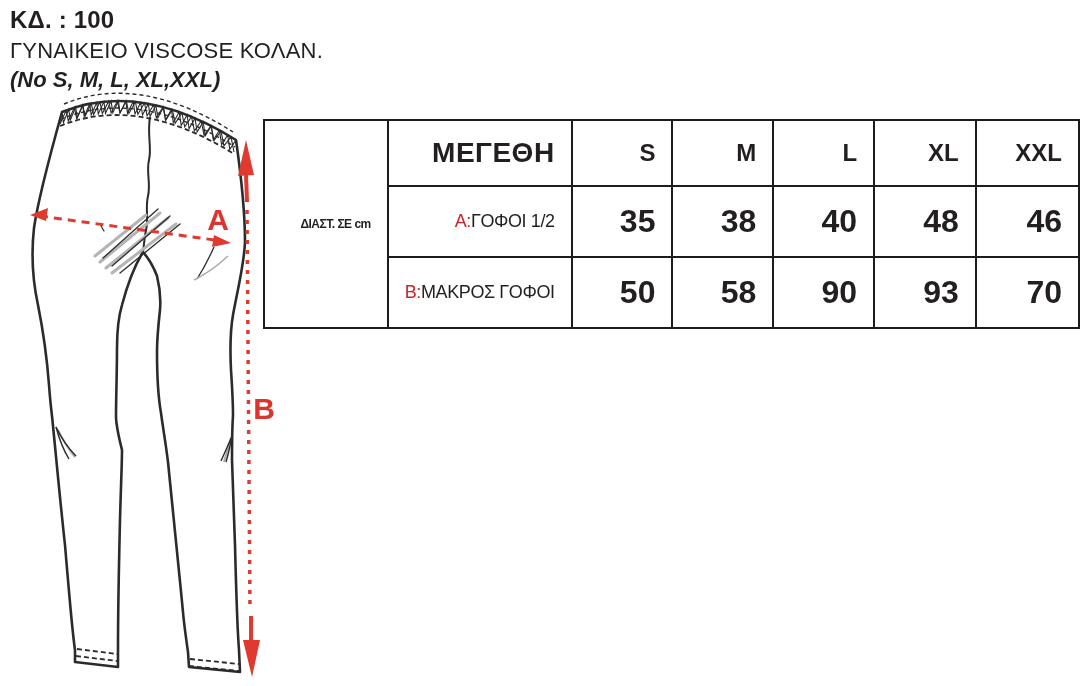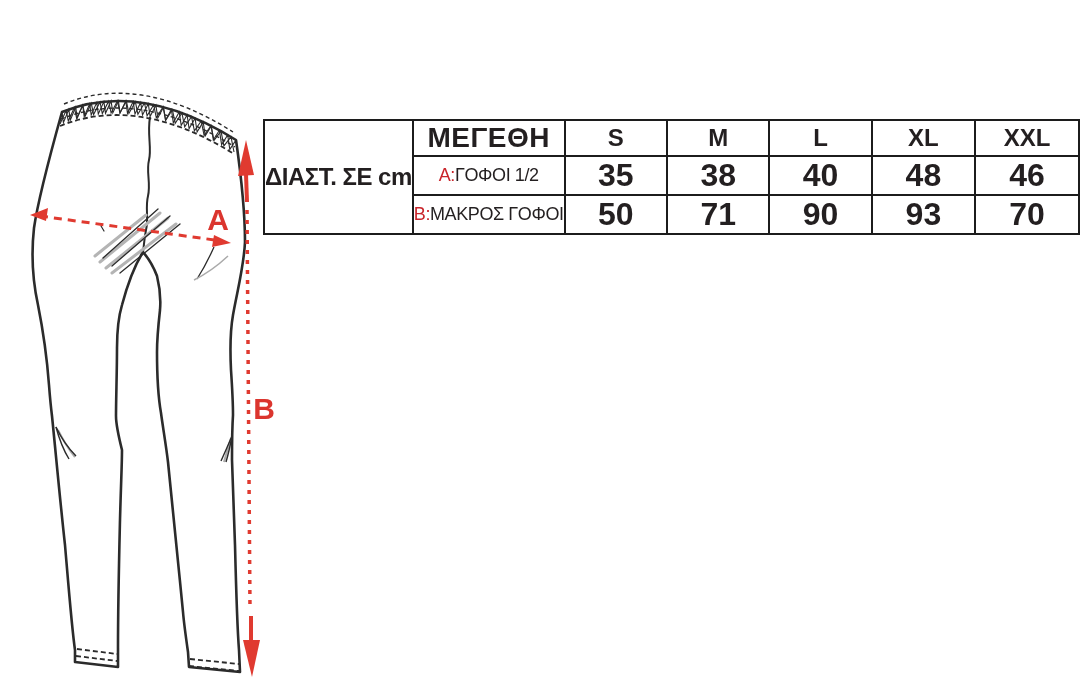--- a/index.html
+++ b/index.html
@@ -12,34 +12,39 @@
   #code-line   { font-size:24px; font-weight:bold; letter-spacing:0.2px; }
   #name-line   { font-size:22px; font-weight:normal; margin-top:4px; letter-spacing:0.2px; }
   #note-line   { font-size:22px; font-weight:bold; font-style:italic; margin-top:3px; }
 
   
   #drawing { position:absolute; left:0; top:0; }
 
   
   #size-table-wrap { position:absolute; left:263px; top:119px; }
   table#size-table { border-collapse:collapse; table-layout:fixed; background:#fff; }
-  #size-table td { border:2.5px solid #1c1c1c; text-align:center; vertical-align:middle;
-                   height:36px; padding:0; overflow:hidden; white-space:nowrap; }
-  td.dim-cell   { font-size:24px; font-weight:bold; letter-spacing:-0.5px; }
+  #size-table td { border:2.5px solid #1c1c1c; text-align:right; vertical-align:middle;
+                   height:36px; padding:16px; overflow:hidden; white-space:nowrap; }
+  td.dim-cell   { font-size:12px; font-weight:bold; letter-spacing:-0.5px; }
   td.hdr-cell   { font-size:28px; font-weight:bold; letter-spacing:0.5px; }
   td.size-cell  { font-size:24px; font-weight:bold; }
   td.label-cell { text-align:left; font-size:18px; font-weight:normal; letter-spacing:-0.4px; padding-left:3px; }
   td.val-cell   { font-size:32px; font-weight:bold; }
   .red-key { color:#c9242a; }
 </style>
 </head>
 <body>
 
 <div id="stage">
 
+  <div id="title-block">
+    <div id="code-line">ΚΔ. : 100</div>
+    <div id="name-line">ΓΥΝΑΙΚΕΙΟ VISCOSE ΚΟΛΑΝ.</div>
+    <div id="note-line">(No S, M, L, XL,XXL)</div>
+  </div>
 
   <svg id="drawing" width="290" height="686" viewBox="0 0 290 686">
 
     <path d="M 64,104 C 114,83 172,93 233,132" fill="none" stroke="#2b2b2b" stroke-width="1.4" stroke-dasharray="4 3"></path>
 
     <path d="M 62,112
          C 114,91 172,100 236,140
          C 241,175 245,215 245,242
          C 244,266 237,292 233,315
          C 230,332 230,350 231,370
@@ -153,21 +158,21 @@
           <td class="label-cell"><span class="red-key">A:</span><span>ΓΟΦΟΙ 1/2</span></td>
           <td class="val-cell">35</td>
           <td class="val-cell">38</td>
           <td class="val-cell">40</td>
           <td class="val-cell">48</td>
           <td class="val-cell">46</td>
         </tr>
         <tr>
           <td class="label-cell"><span class="red-key">B:</span><span>ΜΑΚΡΟΣ ΓΟΦΟΙ</span></td>
           <td class="val-cell">50</td>
-          <td class="val-cell">71</td>
+          <td class="val-cell">58</td>
           <td class="val-cell">90</td>
           <td class="val-cell">93</td>
           <td class="val-cell">70</td>
         </tr>
       </tbody>
     </table>
   </div>
 
 </div>
 

